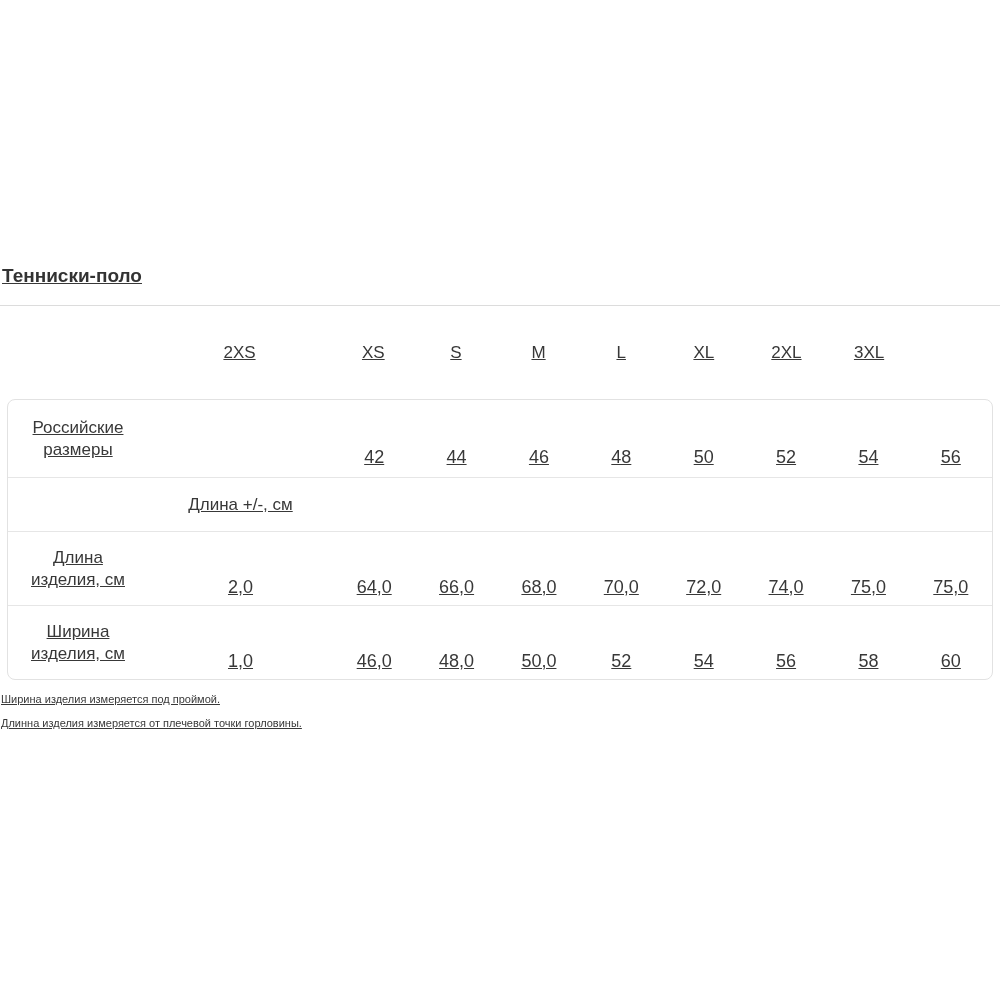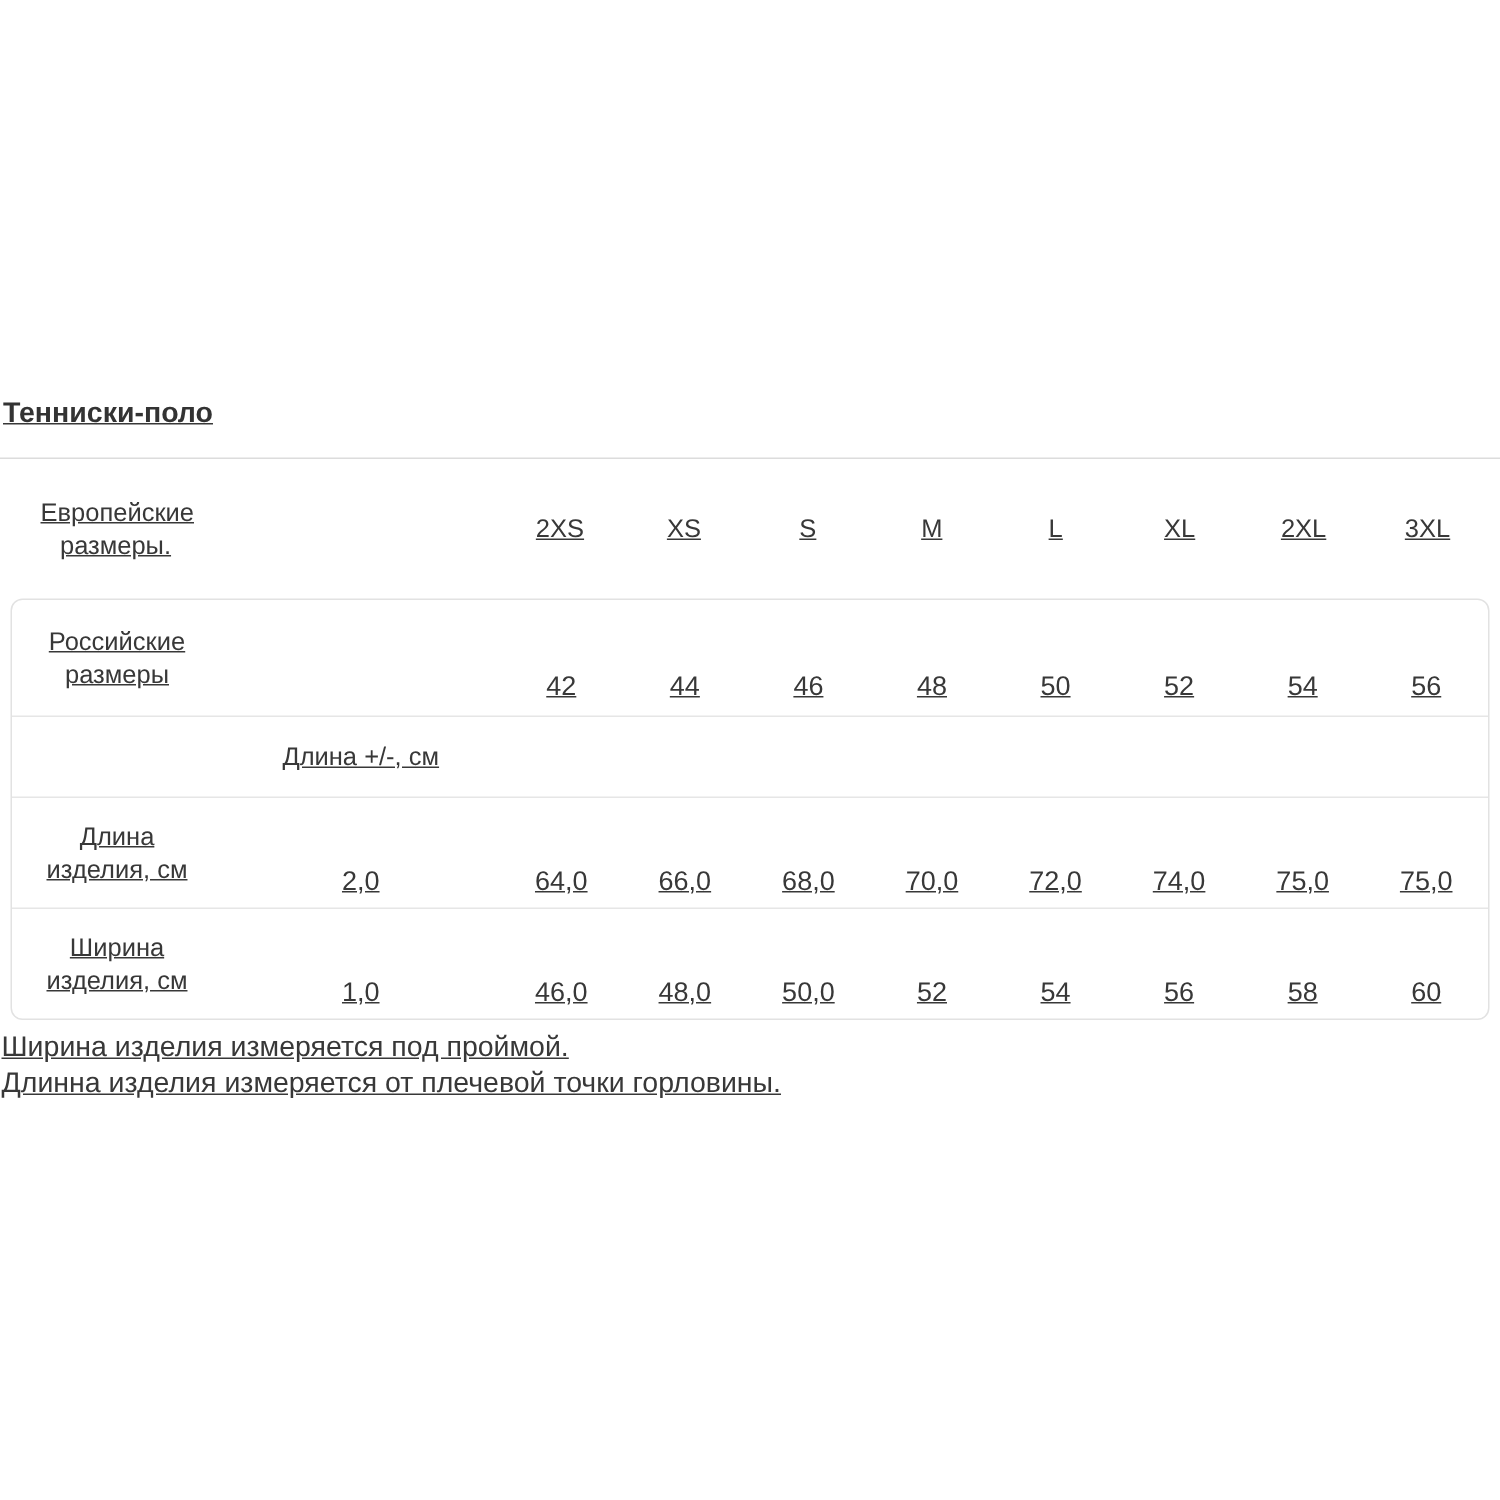--- a/index.html
+++ b/index.html
@@ -52,38 +52,37 @@
   }
   .table-body .grid-row + .grid-row { border-top: 1px solid #e6e6e6; }
 
   .row-russian   { height: 77px; }
   .row-tolerance { height: 54px; }
   .row-length    { height: 74px; }
   .row-width     { height: 74px; }
 
   .notes {
     margin: 7px 0 0 1px;
-    font-size: 19px;
+    font-size: 11px;
     line-height: 24px;
     color: #383838;
   }
 </style>
 </head>
 <body>
 
 <div class="content">
 
   <h1 class="page-title">Тенниски-поло</h1>
 
   <div class="divider"></div>
 
   <div class="size-table">
 
     <div class="grid-row header-row">
-      <div class="row-label">Европейские размеры.</div>
       <div></div>
       <div>2XS</div>
       <div>XS</div>
       <div>S</div>
       <div>M</div>
       <div>L</div>
       <div>XL</div>
       <div>2XL</div>
       <div>3XL</div>
     </div>

